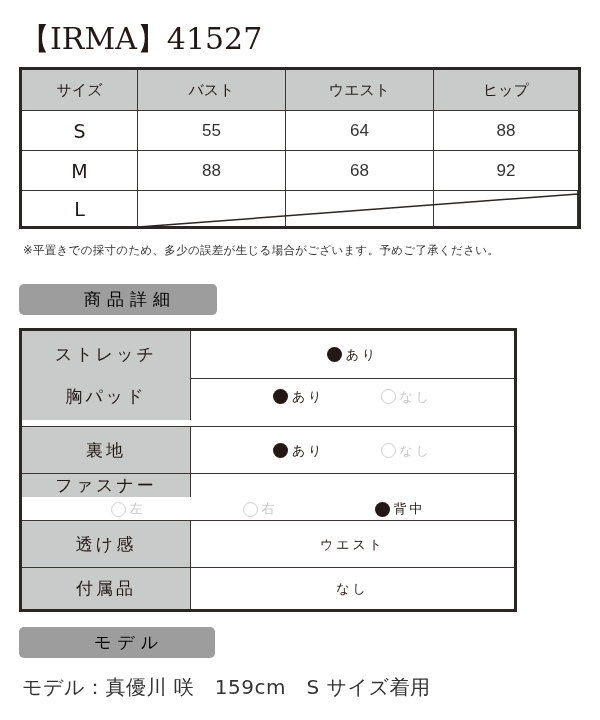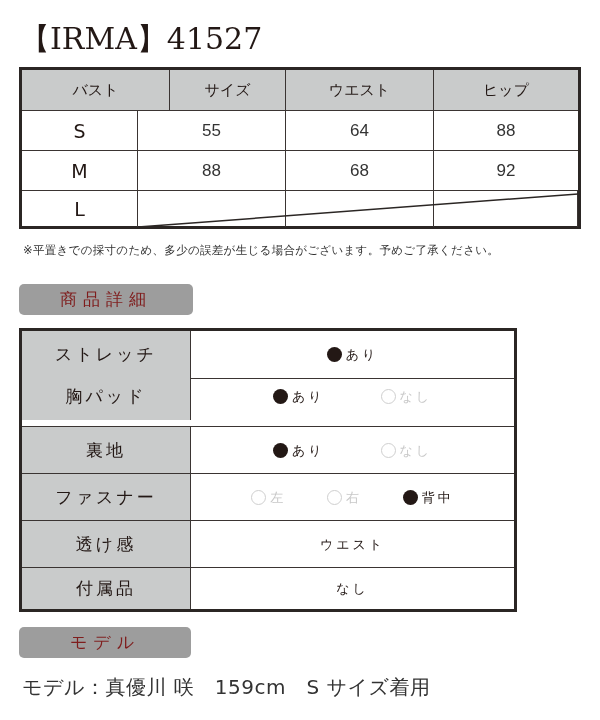--- a/index.html
+++ b/index.html
@@ -14,23 +14,23 @@
     .sg-cell { box-sizing: border-box; display: flex; align-items: center; justify-content: center;
                border-right: 1.5px solid #3a3432; height: 100%; }
     .sg-cell:last-child { border-right: none; }
     .sg-head { background: #c9cbcb; font-size: 15px; }
     .sg-row.line { border-top: 1.5px solid #3a3432; }
     .c0 { width: 116px; } .c1 { width: 148px; } .c2 { width: 148px; } .c3 { width: 144px; }
     .size-label { font-size: 19px; }
     .num { font-size: 17px; font-family: "Liberation Sans", sans-serif; color: #333; }
     .diag { position: absolute; left: 116px; top: 0; width: 440px; height: 37px; pointer-events: none; }
     .note { position: absolute; left: 23px; top: 243px; font-size: 11.5px; color: #333; letter-spacing: 0.3px; }
-    .section-pill { position: absolute; left: 19px; background: #9d9d9d; color: #7f1d1d;
+    .section-pill { position: absolute; left: 19px; background: #9d9d9d; color: #000000;
                     border-radius: 5px; display: flex; align-items: center; justify-content: center;
-                    letter-spacing: 6px; font-size: 17px; }
+                    letter-spacing: 6px; font-size: 17px; padding-left: 24px; }
     .pill1 { top: 284px; width: 174px; height: 31px; }
     .pill2 { top: 627px; width: 172px; height: 31px; }
     
     .detail { position: absolute; left: 19px; top: 328px; width: 498px; height: 284px;
               border: 3px solid #2b2624; box-sizing: border-box; }
     .d-row { position: absolute; left: 0; right: 0; height: 47px; display: flex; }
     .d-label { width: 169px; background: #c9cbcb; border-right: 1.5px solid #3a3432; box-sizing: border-box;
                display: flex; align-items: center; justify-content: center; font-size: 17px; letter-spacing: 3px; }
     .d-value { flex: 1; display: flex; align-items: center; justify-content: center; font-size: 13px; letter-spacing: 3px; }
     .d-line { position: absolute; left: 0; right: 0; height: 0; border-top: 1.5px solid #3a3432; }
@@ -43,22 +43,22 @@
   </style>
 </head>
 <body>
 
 <div class="title">
   <span class="br">【IRMA】</span><span>41527</span>
 </div>
 
 <div class="size-grid">
   <div class="sg-row" style="top:0;height:40px;">
+    <div class="sg-cell sg-head c0">サイズ</div>
     <div class="sg-cell sg-head c1">バスト</div>
-    <div class="sg-cell sg-head c0">サイズ</div>
     <div class="sg-cell sg-head c2">ウエスト</div>
     <div class="sg-cell sg-head c3">ヒップ</div>
   </div>
   <div class="sg-row line" style="top:40px;height:40px;">
     <div class="sg-cell c0 size-label">S</div>
     <div class="sg-cell c1 num">55</div>
     <div class="sg-cell c2 num">64</div>
     <div class="sg-cell c3 num">88</div>
   </div>
   <div class="sg-row line" style="top:80px;height:40px;">
@@ -114,21 +114,21 @@
           <span class="dot on"></span>
           <span>あり</span>
         </span>
       <span class="opt off">
           <span class="dot off"></span>
           <span>なし</span>
         </span>
     </div>
   </div>
   <div class="d-line" style="top:142px;"></div>
-  <div class="d-row" style="top:143px;">
+  <div class="d-row" style="top:143px;flex-direction:column;">
     <div class="d-label">ファスナー</div>
     <div class="d-value" style="justify-content:space-around;padding:0 40px 0 40px;">
       <span class="opt off">
           <span class="dot off"></span>
           <span>左</span>
         </span>
       <span class="opt off">
           <span class="dot off"></span>
           <span>右</span>
         </span>

